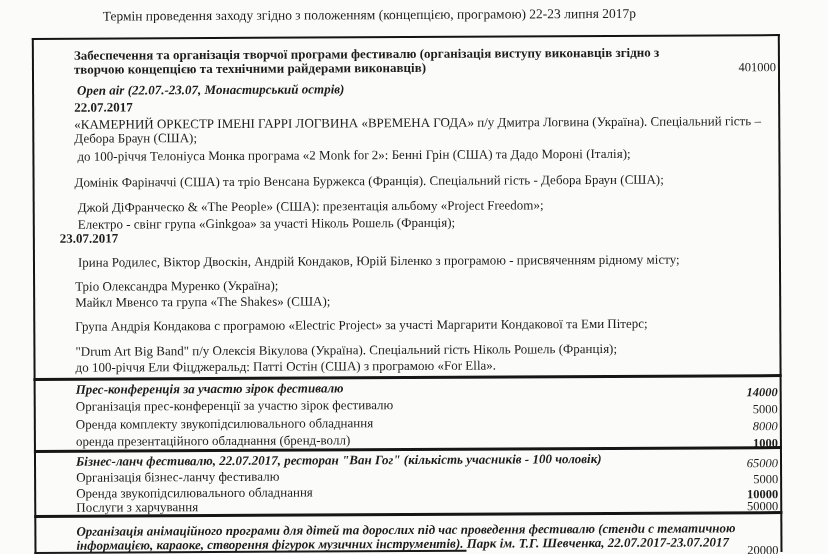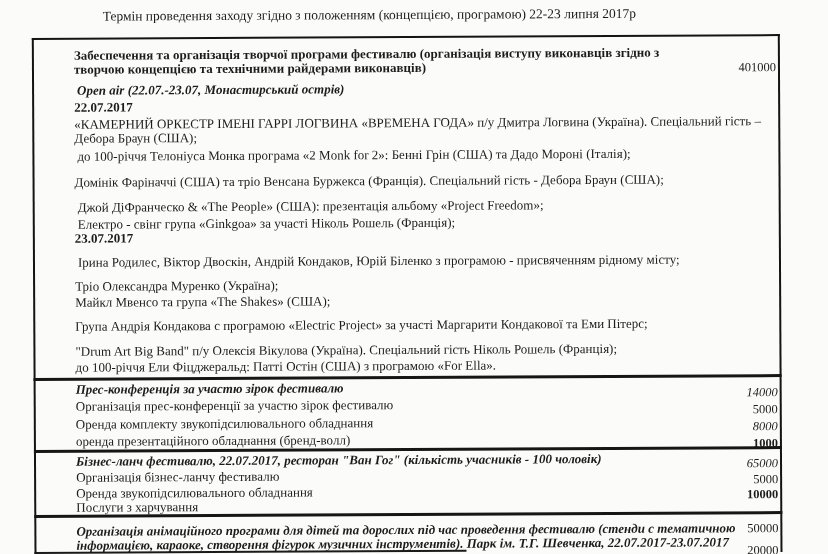--- a/index.html
+++ b/index.html
@@ -37,33 +37,33 @@
   <div class="line b i one" style="top:82px;left:78px;">Open air  (22.07.-23.07, Монастирський острів)</div>
 
   <div class="line b one" style="top:99px;left:75px;">22.07.2017</div>
 
   <div class="line" style="top:116px;left:75px;width:706px;">«КАМЕРНИЙ ОРКЕСТР ІМЕНІ ГАРРІ ЛОГВИНА «ВРЕМЕНА ГОДА»  п/у  Дмитра Логвина (Україна). Спеціальний гість – Дебора Браун (США);</div>
   <div class="line" style="top:148px;left:78px;width:700px;">до 100-річчя Телоніуса Монка програма «2 Monk for 2»: Бенні Грін (США) та Дадо Мороні (Італія);</div>
   <div class="line" style="top:174px;left:75px;width:700px;">Домінік Фаріначчі (США) та тріо Венсана Буржекса (Франція). Спеціальний гість - Дебора Браун (США);</div>
   <div class="line" style="top:199px;left:78px;width:700px;">Джой ДіФранческо  &amp; «The People» (США):  презентація альбому «Project Freedom»;</div>
   <div class="line" style="top:216px;left:78px;width:700px;">Електро - свінг група «Ginkgoa»  за участі Ніколь Рошель (Франція);</div>
 
-  <div class="line b one" style="top:230px;left:75px;font-family:Liberation Serif, serif;">23.07.2017</div>
+  <div class="line b one" style="top:230px;left:60px;font-family:Liberation Serif, serif;">23.07.2017</div>
 
   <div class="line" style="top:254px;left:78px;width:706px;">Ірина Родилес, Віктор Двоскін, Андрій Кондаков, Юрій Біленко  з програмою - присвяченням рідному місту;</div>
   <div class="line" style="top:278px;left:75px;width:700px;">Тріо Олександра Муренко (Україна);</div>
   <div class="line" style="top:294px;left:75px;width:700px;">Майкл Мвенсо та група «The Shakes» (США);</div>
   <div class="line" style="top:318px;left:75px;width:706px;">Група Андрія Кондакова с програмою «Electric Project» за участі Маргарити Кондакової та Еми Пітерс;</div>
   <div class="line" style="top:343px;left:75px;width:706px;">"Drum Art Big Band" п/у  Олексія Вікулова (Україна). Спеціальний гість Ніколь Рошель (Франція);</div>
   <div class="line" style="top:359px;left:75px;width:706px;">до 100-річчя Ели Фіцджеральд:  Патті Остін (США) з програмою «For Ella».</div>
 
   <div class="rule" style="top:376px;"></div>
 
   <div class="line b i one" style="top:381px;left:75px;">Прес-конференція за участю зірок фестивалю</div>
-  <div class="num i" style="top:388px;">14000</div>
+  <div class="num i" style="top:388px;font-weight:bold;">14000</div>
 
   <div class="line one" style="top:398px;left:75px;">Організація прес-конференції за участю зірок фестивалю</div>
   <div class="num" style="top:405px;">5000</div>
 
   <div class="line one" style="top:416px;left:75px;">Оренда комплекту звукопідсилювального обладнання</div>
   <div class="num" style="top:422px;font-style:italic;">8000</div>
 
   <div class="line one" style="top:433px;left:75px;">оренда презентаційного обладнання (бренд-волл)</div>
   <div class="num" style="top:439px;font-weight:bold;">1000</div>
 
@@ -72,21 +72,21 @@
   <div class="line b i one" style="top:453px;left:75px;">Бізнес-ланч фестивалю, 22.07.2017, ресторан "Ван Гог" (кількість учасників  - 100 чоловік)</div>
   <div class="num i" style="top:459px;text-align:right;">65000</div>
 
   <div class="line one" style="top:469px;left:75px;">Організація бізнес-ланчу фестивалю</div>
   <div class="num" style="top:475px;">5000</div>
 
   <div class="line one" style="top:485px;left:75px;">Оренда звукопідсилювального обладнання</div>
   <div class="num" style="top:490px;font-weight:bold;">10000</div>
 
   <div class="line one" style="top:499px;left:75px;">Послуги з харчування</div>
-  <div class="num" style="top:524px;">50000</div>
+  <div class="num" style="top:502px;">50000</div>
 
   <div class="rule" style="top:513px;"></div>
 
   <div class="line b i" style="top:523px;left:75px;width:662px;">Організація анімаційного програми для дітей та дорослих під час проведення фестивалю (стенди с тематичною інформацією, караоке, створення фігурок музичних інструментів). Парк ім. Т.Г. Шевченка,  22.07.2017-23.07.2017</div>
   <div class="num" style="top:546px;">20000</div>
 
   <div class="rule-partial" style="top:550px;"></div>
 
 </div>
 

